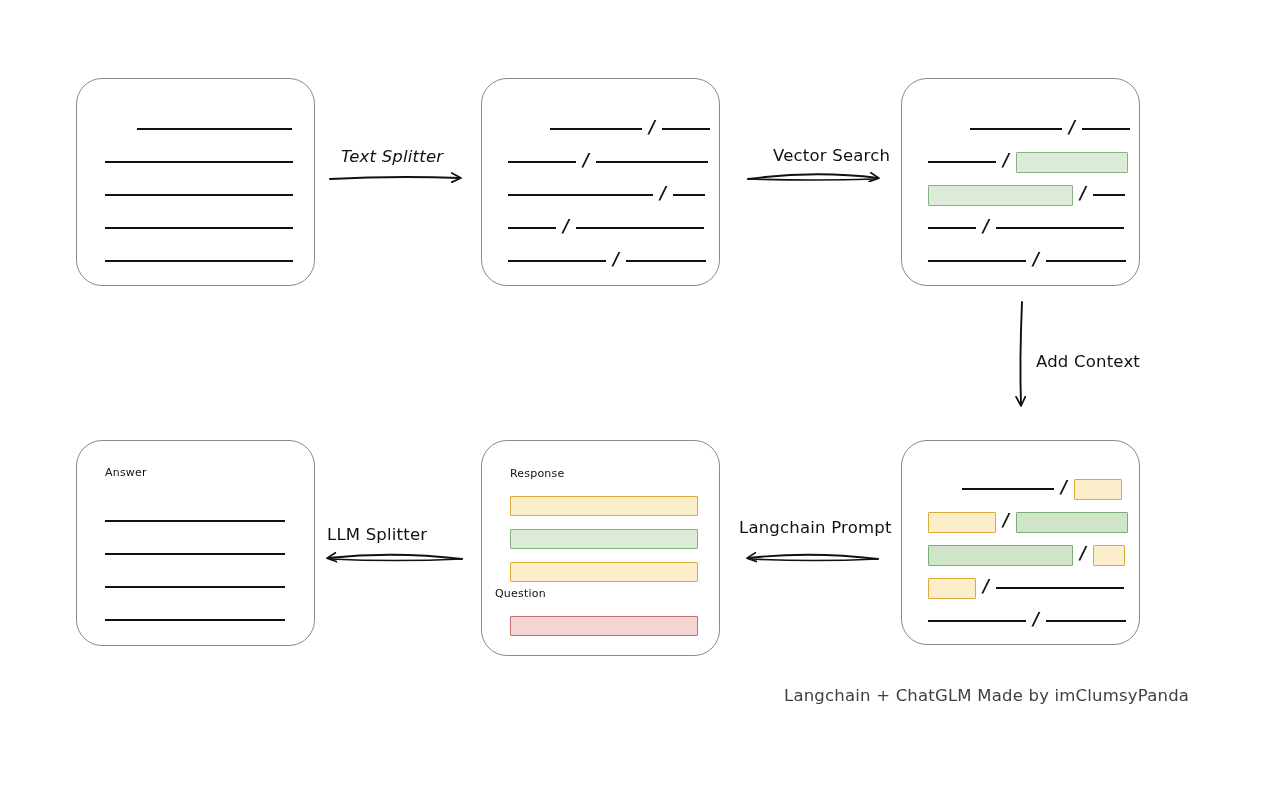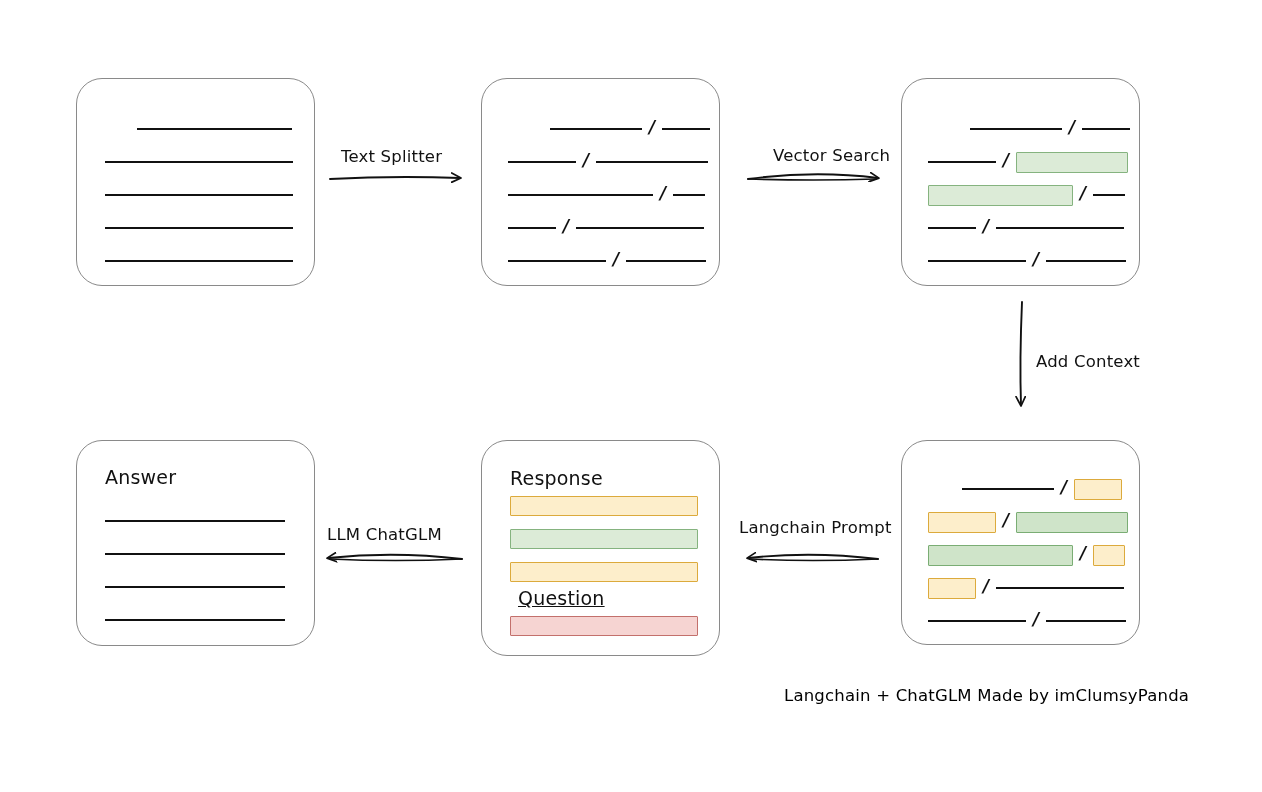--- a/index.html
+++ b/index.html
@@ -72,21 +72,21 @@
     height: 20px;
     border-radius: 1px;
   }
   .bar.yellow { background: #fdeecb; border: 1.6px solid #dcaa3c; }
   .bar.green  { background: #dcebd7; border: 1.6px solid #85b37f; }
   .bar.red    { background: #f6d4d2; border: 1.6px solid #c3706c; }
 
   
   .box-heading {
     position: absolute;
-    font-size: 19px;
+    font-size: 11px;
     font-weight: 400;
     color: #111111;
     white-space: nowrap;
     letter-spacing: 0.2px;
     text-align: center;
   }
 
   
   .arrow-label {
     position: absolute;
@@ -94,21 +94,21 @@
     font-weight: 400;
     color: #111111;
     white-space: nowrap;
     letter-spacing: 0.2px;
   }
 
   
   .credit {
     position: absolute;
     font-size: 16.5px;
-    color: #000000;
+    color: #404040;
     white-space: nowrap;
     letter-spacing: 0.2px;
     text-align: center;
   }
 
   svg.arrow-layer {
     position: absolute;
     left: 0;
     top: 0;
     width: 1262px;
@@ -151,25 +151,25 @@
       <path d="M878,559 Q812,551 748,558" fill="none" stroke="#111111" stroke-width="1.9" stroke-linecap="round" marker-end="url(#ah-left)"></path>
       <path d="M878,559 Q812,562 750,559" fill="none" stroke="#111111" stroke-width="1.6" stroke-linecap="round"></path>
     </g>
 
     <g>
       <path d="M462,559 Q395,551 328,558" fill="none" stroke="#111111" stroke-width="1.9" stroke-linecap="round" marker-end="url(#ah-left)"></path>
       <path d="M462,559 Q395,562 330,559" fill="none" stroke="#111111" stroke-width="1.6" stroke-linecap="round"></path>
     </g>
   </svg>
 
-  <div class="arrow-label" style="left:341px; top:147px;">Text Splitter</div>
+  <div class="arrow-label" style="left:341px; top:147px;font-style:italic;">Text Splitter</div>
   <div class="arrow-label" style="left:748px; top:146px;margin-left:25px;">Vector Search</div>
   <div class="arrow-label" style="left:1036px; top:352px;">Add Context</div>
   <div class="arrow-label" style="left:739px; top:518px;">Langchain Prompt</div>
-  <div class="arrow-label" style="left:327px; top:525px;">LLM ChatGLM</div>
+  <div class="arrow-label" style="left:327px; top:525px;">LLM Splitter</div>
 
   <div class="doc-box" style="left:76px; top:78px; width:239px; height:208px;">
     <div class="rows">
         <div class="row" style="left: 60px; top: 42px;">
           <span class="seg-line" style="width: 155px;"></span>
         </div>
         <div class="row" style="left: 28px; top: 75px;">
           <span class="seg-line" style="width: 188px;"></span>
         </div>
         <div class="row" style="left: 28px; top: 108px;">
@@ -272,21 +272,21 @@
           <span class="seg-line" style="width: 80px;"></span>
         </div>
       </div>
   </div>
 
   <div class="doc-box" style="left:481px; top:440px; width:239px; height:216px;">
     <div class="box-heading" style="left:28px; top:26px;">Response</div>
     <div class="bar yellow" style="left:28px; top:55px; width:188px;"></div>
     <div class="bar green" style="left:28px; top:88px; width:188px;"></div>
     <div class="bar yellow" style="left:28px; top:121px; width:188px;"></div>
-    <div class="box-heading" style="left:36px; top:146px;text-decoration:underline;">Question</div>
+    <div class="box-heading" style="left:13px; top:146px;">Question</div>
     <div class="bar red" style="left:28px; top:175px; width:188px;"></div>
   </div>
 
   <div class="doc-box" style="left:76px; top:440px; width:239px; height:206px;">
     <div class="box-heading" style="left:28px; top:25px;">Answer</div>
     <div class="rows">
         <div class="row" style="left: 28px; top: 72px;">
           <span class="seg-line" style="width: 180px;"></span>
         </div>
         <div class="row" style="left: 28px; top: 105px;">

